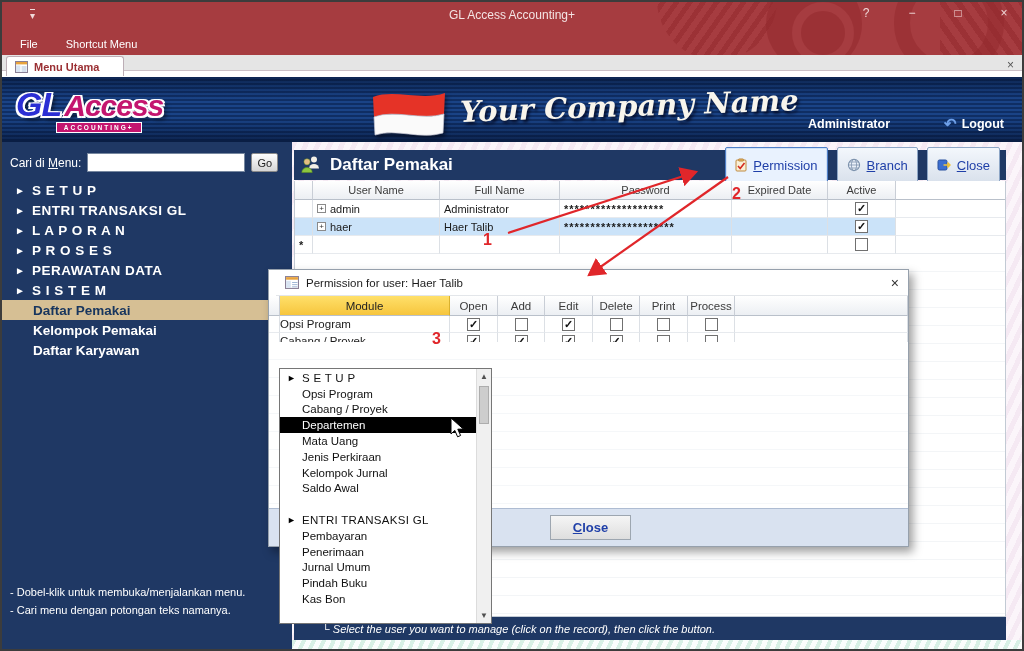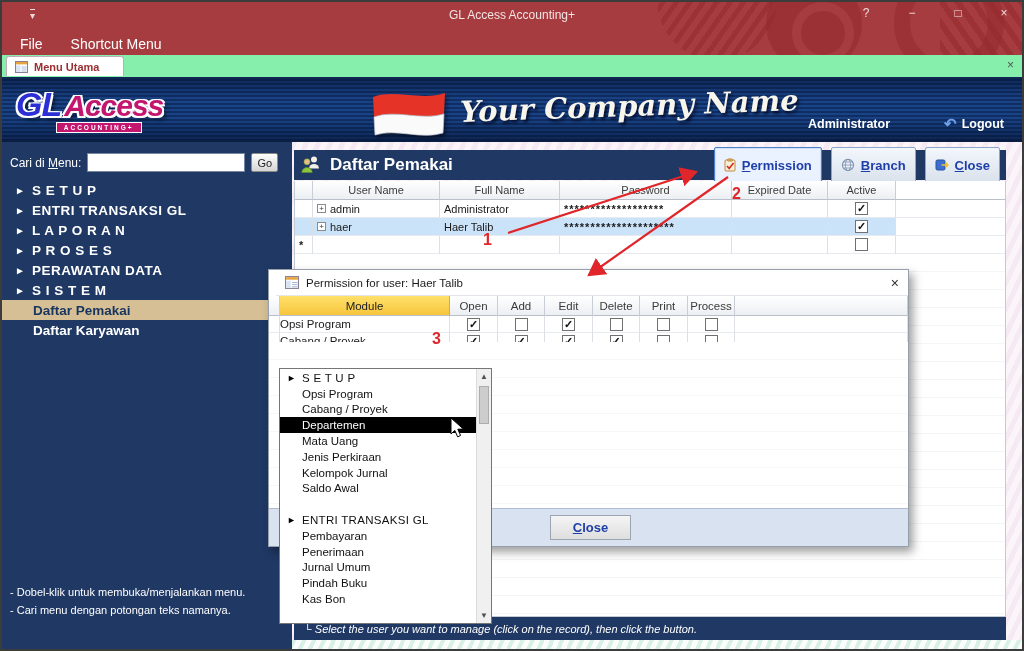--- a/index.html
+++ b/index.html
@@ -18,24 +18,24 @@
              border-radius:50%; border:9px solid #A63C40; }
   .deco-s1 { right:-8px; top:0; width:90px; height:60px;
              background:repeating-linear-gradient(55deg,transparent 0 7px,#93292d 7px 13px); }
   .deco-s2 { right:245px; top:-6px; width:120px; height:64px; border-radius:0 0 60px 60px;
              background:repeating-linear-gradient(125deg,transparent 0 6px,#93292d 6px 11px); }
   .qat { position:absolute; left:28px; top:7px; color:#f1dada; font-size:10px; border-top:1px solid #f1dada; line-height:12px; }
   .caption { position:absolute; left:0; right:0; top:6px; text-align:center; color:#F4E4E4; font-size:12px; }
   .wbtns { position:absolute; right:6px; top:4px; display:flex; gap:22px; color:#EFD8D8; font-size:12px; }
   .wbtn { width:24px; text-align:center; cursor:default; }
   .menurow { position:absolute; left:0; top:30px; height:23px; display:flex; gap:28px; padding-left:18px;
-             color:#fff; font-size:14px; align-items:center; }
-
-  
-  .tabbar { position:absolute; left:0; top:53px; right:0; height:32px; background:#86efac; border-bottom:1px solid #CBC0C7; }
+             color:#fff; font-size:11px; align-items:center; }
+
+  
+  .tabbar { position:absolute; left:0; top:53px; right:0; height:16px; background:#e5e5e5; border-bottom:1px solid #CBC0C7; }
   .tab { position:absolute; left:4px; top:1px; height:20px; width:118px; background:#fff;
          border:1px solid #BCAEB6; border-bottom:none; border-radius:3px 3px 0 0;
          display:flex; align-items:center; gap:6px; padding-left:8px; }
   .tab-label { color:#9A2F33; font-weight:bold; font-size:11px; }
   .tabclose { position:absolute; right:8px; top:3px; color:#555; font-size:12px; }
 
   
   .banner { position:absolute; left:0; top:75px; right:0; height:65px;
             background:repeating-linear-gradient(180deg,#1A4386 0 2px,#0F2E64 2px 4px);
             border-bottom:2px solid #0A1E44; }
@@ -77,21 +77,21 @@
 
   
   .main { position:relative; flex:1; display:flex; flex-direction:column; padding:8px 0 0 0;
           background:repeating-linear-gradient(115deg,#F5E9F3 0 5px,#FBF5FA 5px 11px); }
   .tealstrip { position:absolute; left:0; right:0; bottom:0; height:9px;
           background:repeating-linear-gradient(115deg,#D8F0E5 0 4px,#FAFDFC 4px 9px); }
   .mtitle { height:30px; margin:0 16px 0 2px; background:#1F3864; display:flex; align-items:center; padding:0 6px; flex:none; }
   .mtitle .ptitle { color:#fff; font-weight:bold; font-size:17px; margin-left:8px; flex:1; }
   .tbtn { height:36px; display:flex; align-items:center; gap:6px; padding:0 9px; margin-left:9px;
           background:linear-gradient(#F3F7FC,#D9E1EC); border:1px solid #8DA6C6; border-radius:2px;
-          color:#1F3FA8; font-weight:bold; font-size:13px; }
+          color:#1F3FA8; font-weight:normal; font-size:13px; }
   .tbtn.primary { background:#E9F2FE; border:1px solid #4F7FC8; box-shadow:0 0 0 1px #cfe0f5 inset; }
   .tbtn .lbl { display:inline-block; }
   .tbtn .lbl::first-letter { text-decoration:underline; }
 
   .sheet { flex:1; margin:1px 16px 0 2px; background:#fff; border:1px solid #C2CAD4; border-top:none;
            display:flex; flex-direction:column; overflow:hidden; }
   .mrow { display:grid; grid-template-columns:18px 127px 120px 172px 96px 68px 1fr; flex:none; }
   .mrow > div { border-right:1px solid #DCE0E5; border-bottom:1px solid #E7EAEE; display:flex;
            align-items:center; font-size:11px; color:#1a1a1a; padding:0 4px; height:18px; background:#fff; }
   .mrow.mhead > div { background:linear-gradient(#FFFFFF,#ECEFF3); border-right:1px solid #C9CED6;
@@ -100,21 +100,21 @@
   .mrow.sel > div.fillc, .mrow > div.fillc { background:#fff; border-right:none; }
   .plusbox { width:9px; height:9px; border:1px solid #8a8a8a; font-size:8px; line-height:7px; text-align:center;
            color:#333; margin-right:4px; flex:none; background:#fff; }
   .stars { font-weight:bold; letter-spacing:1px; font-size:10px; }
   .cb { width:13px; height:13px; border:1px solid #707070; background:#fff; margin:0 auto;
         display:flex; align-items:center; justify-content:center; font-size:11px; line-height:11px; color:#111; }
   .cb i { font-style:normal; font-weight:bold; }
   .newmark { color:#222; font-weight:bold; }
   .sheetfill { flex:1; background:repeating-linear-gradient(180deg,#fff 0 17px,#F3F5F7 17px 18px); }
   .statusbar { height:23px; margin:0 16px 9px 2px; background:#1F3864; color:#fff; display:flex; align-items:center;
-        padding-left:10px; font-size:11px; font-style:italic; flex:none; }
+        padding-left:28px; font-size:11px; font-style:italic; flex:none; }
 
   
   .dialog { position:absolute; left:266px; top:267px; width:641px; height:278px; background:#fff;
         border:1px solid #96A0AC; box-shadow:4px 5px 9px rgba(0,0,0,.38); z-index:10; }
   .dtitle { height:26px; display:flex; align-items:center; gap:7px; padding:0 9px; background:#fff;
         border-bottom:1px solid #E3E6EA;margin-left:7px; }
   .dtitle .txt { font-size:11.5px; color:#1c1c1c; flex:1; }
   .dclose { color:#333; font-size:14px; }
   .drow { display:grid; grid-template-columns:11px 170px 48px 47px 48px 47px 48px 47px 1fr; }
   .drow > div { border-right:1px solid #DCE0E5; border-bottom:1px solid #E7EAEE; display:flex; align-items:center;
@@ -240,20 +240,23 @@
             <span class="lbl">PERAWATAN DATA</span>
           </div>
         <div class="navitem group">
             <span class="arw">►</span>
             <span class="lbl">S I S T E M</span>
           </div>
         <div class="navitem sub active">
             <span class="lbl">Daftar Pemakai</span>
           </div>
         <div class="navitem sub">
+            <span class="lbl">Kelompok Pemakai</span>
+          </div>
+        <div class="navitem sub">
             <span class="lbl">Daftar Karyawan</span>
           </div>
       </div>
       <div class="footnotes">
         <div>- Dobel-klik untuk membuka/menjalankan menu.</div>
         <div>- Cari menu dengan potongan teks namanya.</div>
       </div>
     </div>
 
     <div class="main">

